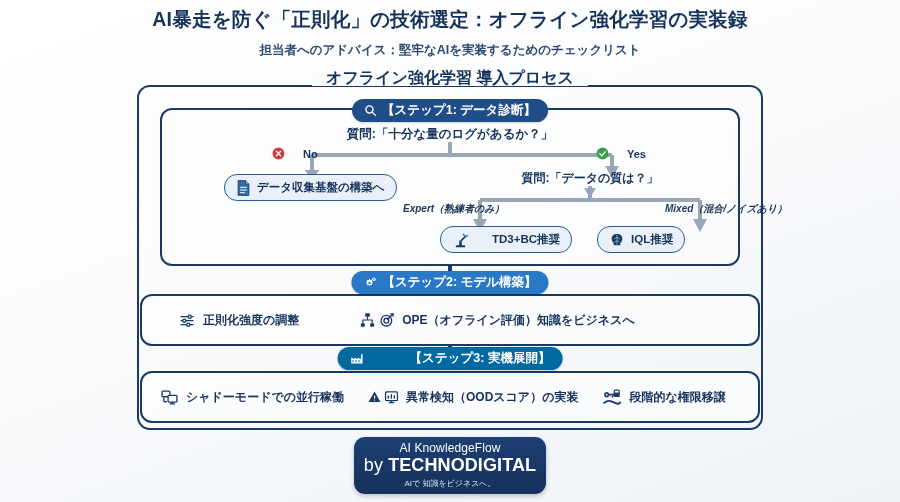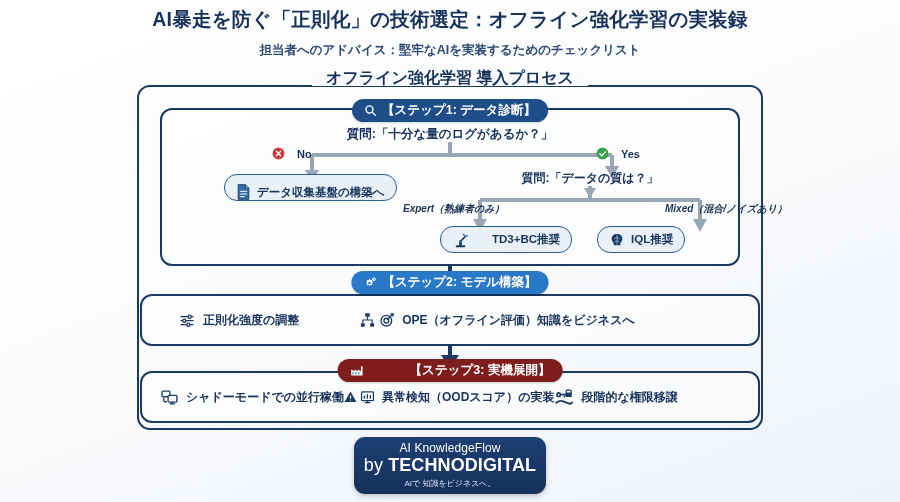--- a/index.html
+++ b/index.html
@@ -49,34 +49,34 @@
   
   .badge{
     position:absolute;display:flex;align-items:center;gap:5px;
     height:23px;padding:0 12px;border-radius:12px;
     color:#fff;font-size:12.5px;font-weight:bold;white-space:nowrap;
     box-shadow:0 1px 2px rgba(0,0,0,.18);
   }
   .badge svg{flex:none;}
   .badge-s1{left:50%;transform:translateX(-50%);top:99px;background:#1e4d88;}
   .badge-s2{left:50%;transform:translateX(-50%);top:271px;background:#2a79c8;}
-  .badge-s3{left:50%;transform:translateX(-50%);top:359px;background:#7f1d1d;gap:46px;}
+  .badge-s3{left:50%;transform:translateX(-50%);top:347px;background:#0369a1;gap:46px;}
 
   
   .q1{
     position:absolute;top:126px;left:0;width:900px;text-align:center;
     font-size:12.5px;font-weight:bold;color:#16325c;
   }
   .q2{
     position:absolute;top:170px;left:500px;width:180px;text-align:center;
     font-size:12px;font-weight:bold;color:#16325c;
   }
 
   .yn{
-    position:absolute;display:flex;align-items:center;gap:12px;
+    position:absolute;display:flex;align-items:center;gap:18px;
     font-size:11px;font-weight:bold;color:#16325c;
   }
   .yn-no{left:272px;top:147px;}
   .yn-yes{left:596px;top:147px;}
   .dot{width:13px;height:13px;border-radius:50%;display:block;}
 
   .branch-lab{
     position:absolute;font-size:10px;font-weight:bold;color:#1d3557;
     white-space:nowrap;
     font-style:italic;
@@ -85,31 +85,31 @@
   .lab-mixed{left:665px;top:202px;}
 
   
   .node{
     position:absolute;display:flex;align-items:center;gap:6px;
     box-sizing:border-box;height:27px;padding:0 11px;
     border:1.8px solid #2a5d96;border-radius:13px;
     background:#e9f0f8;
     font-size:11.5px;font-weight:bold;color:#16325c;white-space:nowrap;
   }
-  .node-data{left:224px;top:174px;align-items:flex-end;}
+  .node-data{left:224px;top:174px;}
   .node-td3{left:440px;top:226px;gap:23px;}
   .node-iql{left:597px;top:226px;}
 
   
   .row-items{
     position:absolute;display:flex;align-items:center;
     height:52px;font-size:12px;font-weight:bold;color:#16325c;
   }
   .row-s2{left:140px;top:294px;width:620px;padding-left:38px;box-sizing:border-box;gap:60px;text-align:center;}
-  .row-s3{left:140px;top:371px;width:620px;padding-left:20px;box-sizing:border-box;}
+  .row-s3{left:140px;top:371px;width:620px;padding-left:20px;box-sizing:border-box;gap:24px;}
   .item{display:flex;align-items:center;gap:7px;white-space:nowrap;}
   .item .ico{display:flex;align-items:center;gap:3px;flex:none;}
 
   
   .wires{position:absolute;left:0;top:0;width:900px;height:502px;pointer-events:none;}
 
   
   .logo{
     position:absolute;left:50%;transform:translateX(-50%);top:437px;
     width:192px;height:57px;border-radius:11px;

